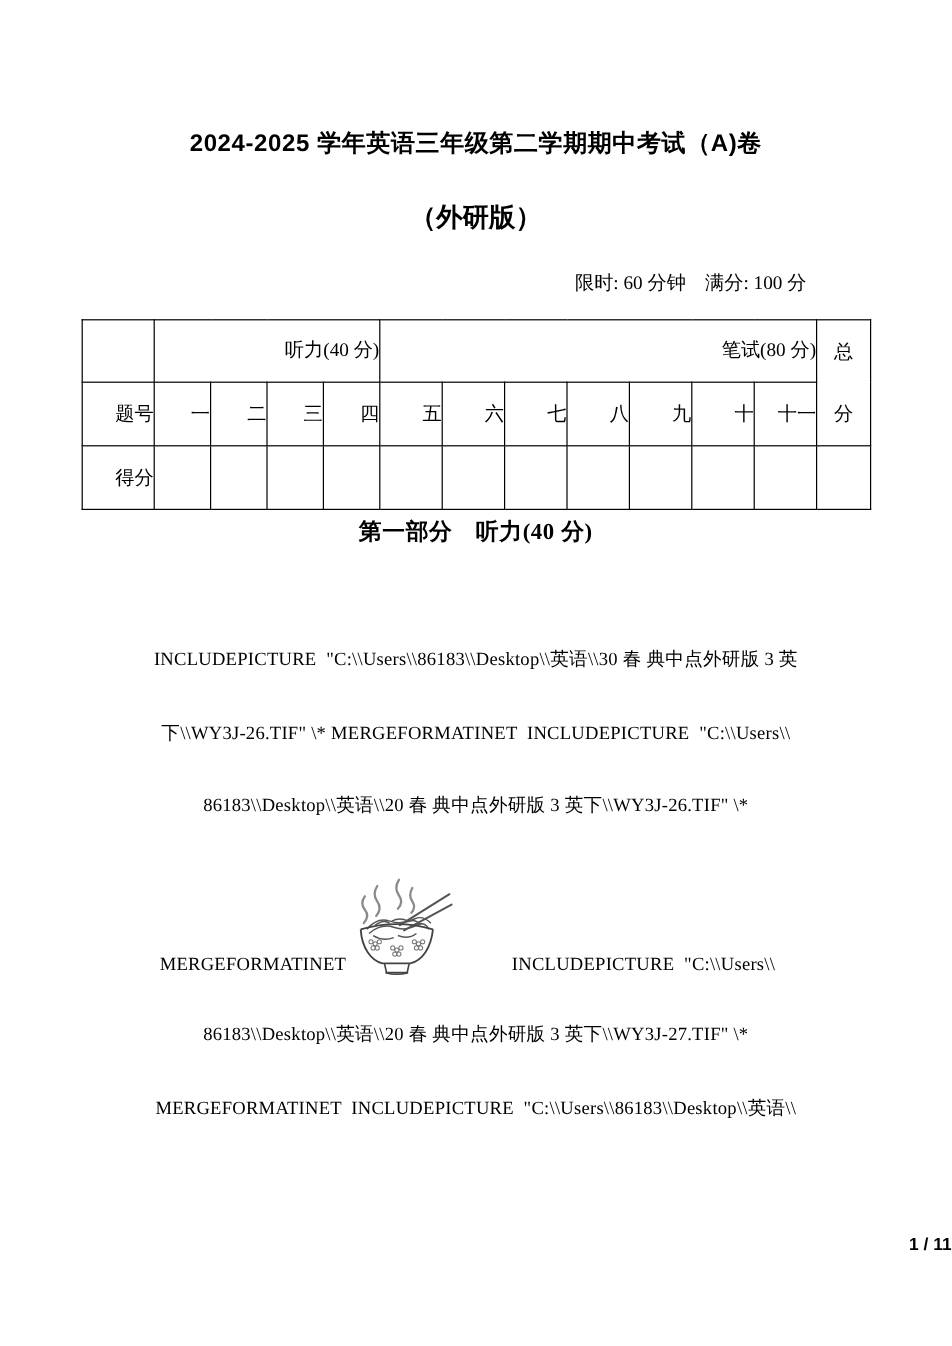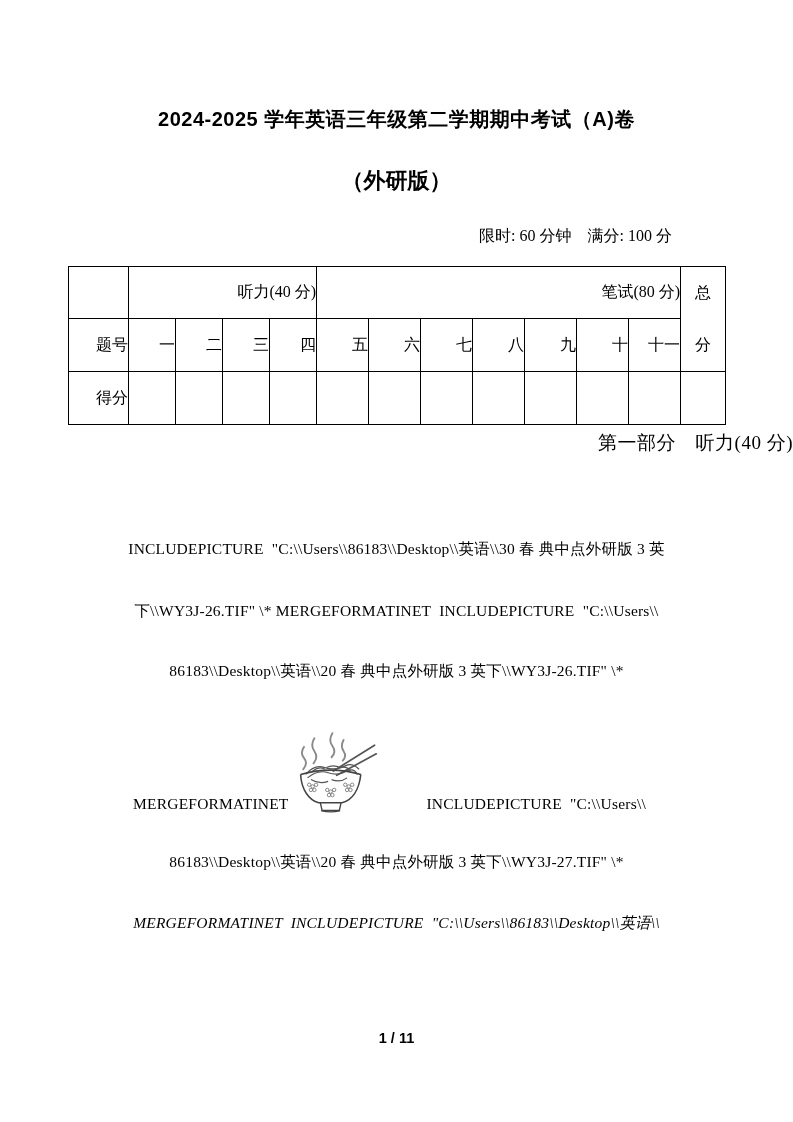--- a/index.html
+++ b/index.html
@@ -45,52 +45,52 @@
   table.score-table tr.num-row td { height:52px; }
   table.score-table tr.score-row td { height:52px; }
   td.total-cell { height:104px; }
   .total-stack {
     display:flex; flex-direction:column;
     justify-content:space-around; align-items:center;
     height:104px;
   }
   .section-heading {
     position:absolute; top:430px; left:0; right:0;
-    text-align:right;
-    font-size:19px; font-weight:400;
+    text-align:center;
+    font-size:19px; font-weight:700;
     letter-spacing:0.5px;
     white-space:pre;
   }
   .instruction {
     position:absolute; top:484px; left:117px;
     font-size:16px;
     white-space:pre;
   }
   .fc-line {
     position:absolute; left:0; right:0;
     text-align:center;
     font-size:15.5px;
     white-space:pre;
     letter-spacing:0.2px;
   }
   .fc-1 { top:539px; }
   .fc-2 { top:601px; }
   .fc-3 { top:661px; }
   .fc-5 { top:852px; }
-  .fc-6 { top:913px;font-style:italic; }
+  .fc-6 { top:913px; }
   .fc-4 {
     position:absolute; top:726px; left:0; right:14px;
     display:flex; justify-content:center; align-items:flex-end;
     font-size:15.5px; white-space:pre; letter-spacing:0.2px;
   }
   .fc-4 .fc-text { padding-bottom:3px; }
   .bowl-svg { margin:0 48px 0 4px; display:block; }
   .page-number {
     position:absolute; top:1030px; left:0; right:0;
-    text-align:center;
+    text-align:right;
     font-family:"Liberation Sans","DejaVu Sans",sans-serif;
     font-weight:700; font-size:14.5px;
   }
 </style>
 </head>
 <body>
 
 <div class="page">
 
   <div class="doc-title">2024-2025 学年英语三年级第二学期期中考试（A)卷</div>

